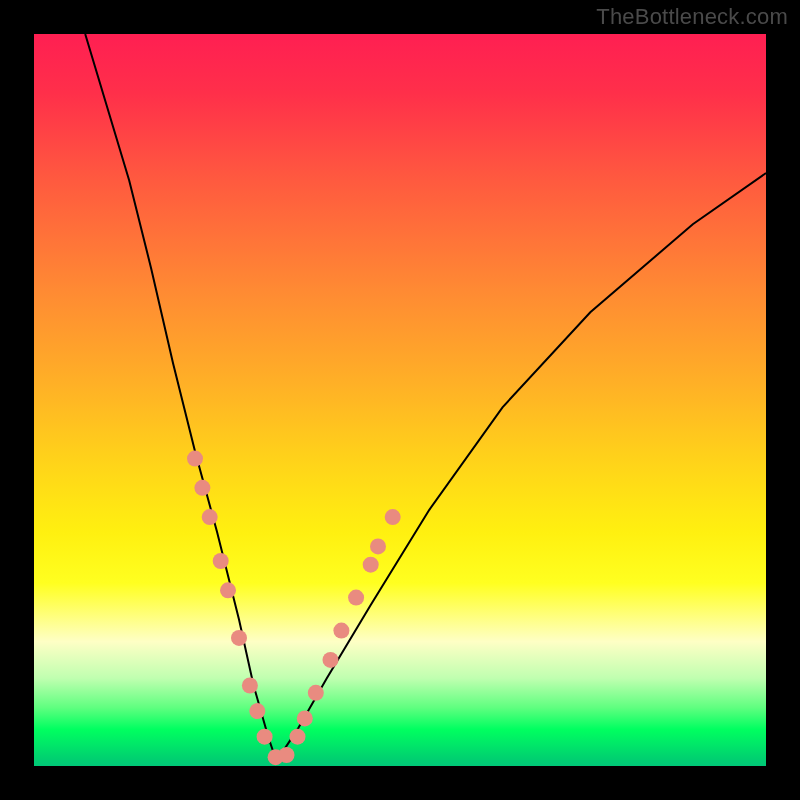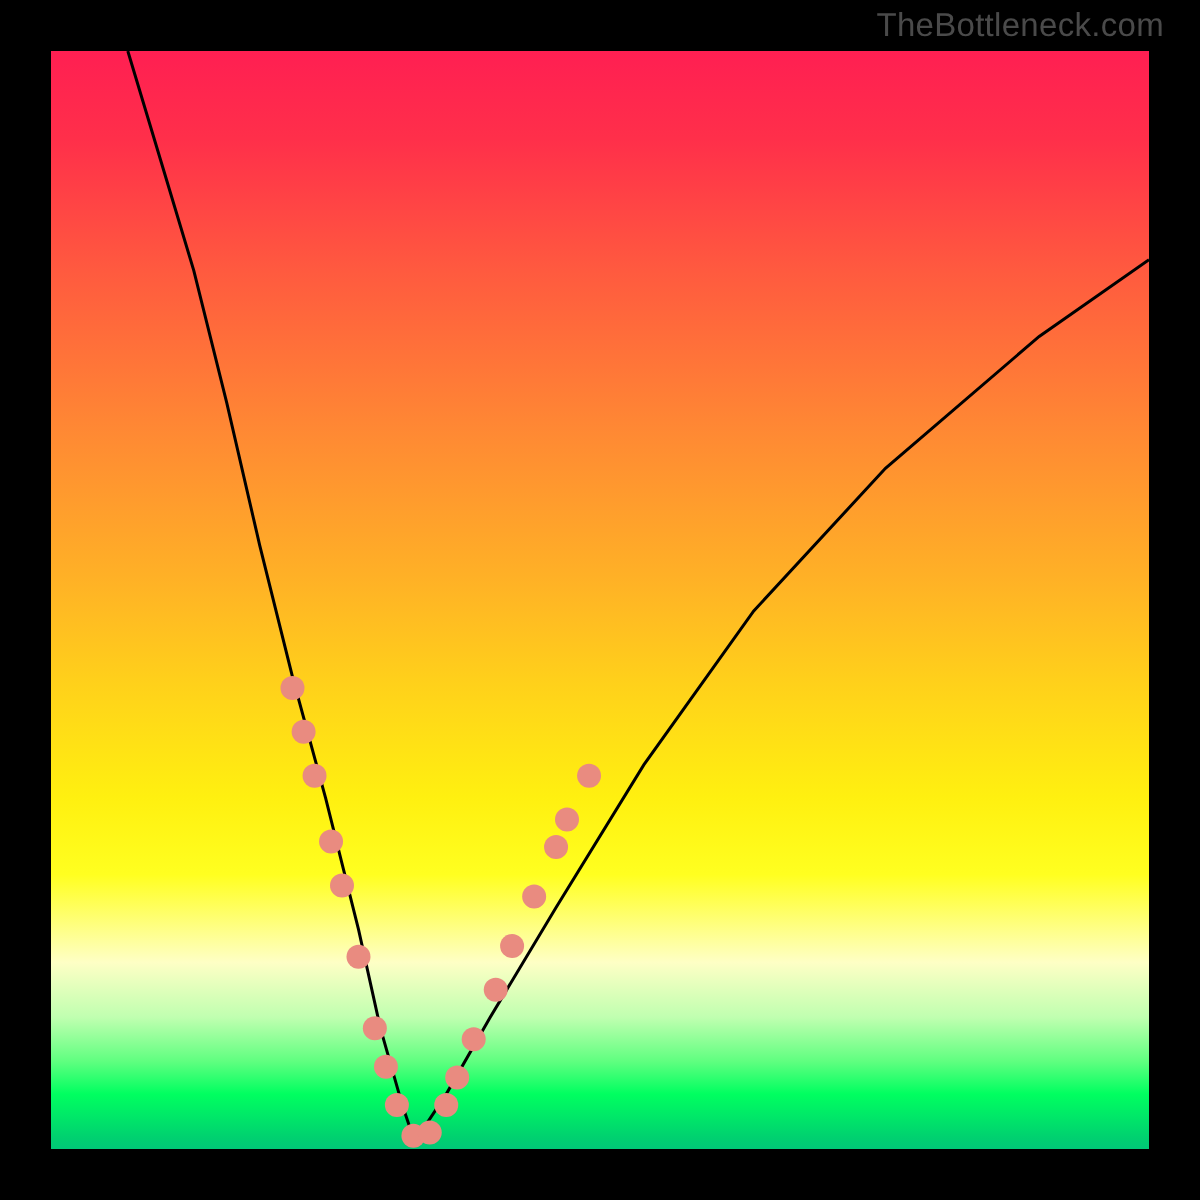--- a/index.html
+++ b/index.html
@@ -31,21 +31,21 @@
       #60ff80 92%,
       #00ff60 95%,
       #00e868 97%,
       #00d070 99%,
       #00c878 100%
     );
   }
   .watermark {
     position: absolute;
     top: 4px;
-    right: 24px;
+    right: 12px;
     color: #4a4a4a;
     font-size: 22px;
     font-weight: 500;
     letter-spacing: 0.2px;
     z-index: 10;
   }
   svg.curve {
     position: absolute;
     left: 0;
     top: 0;

